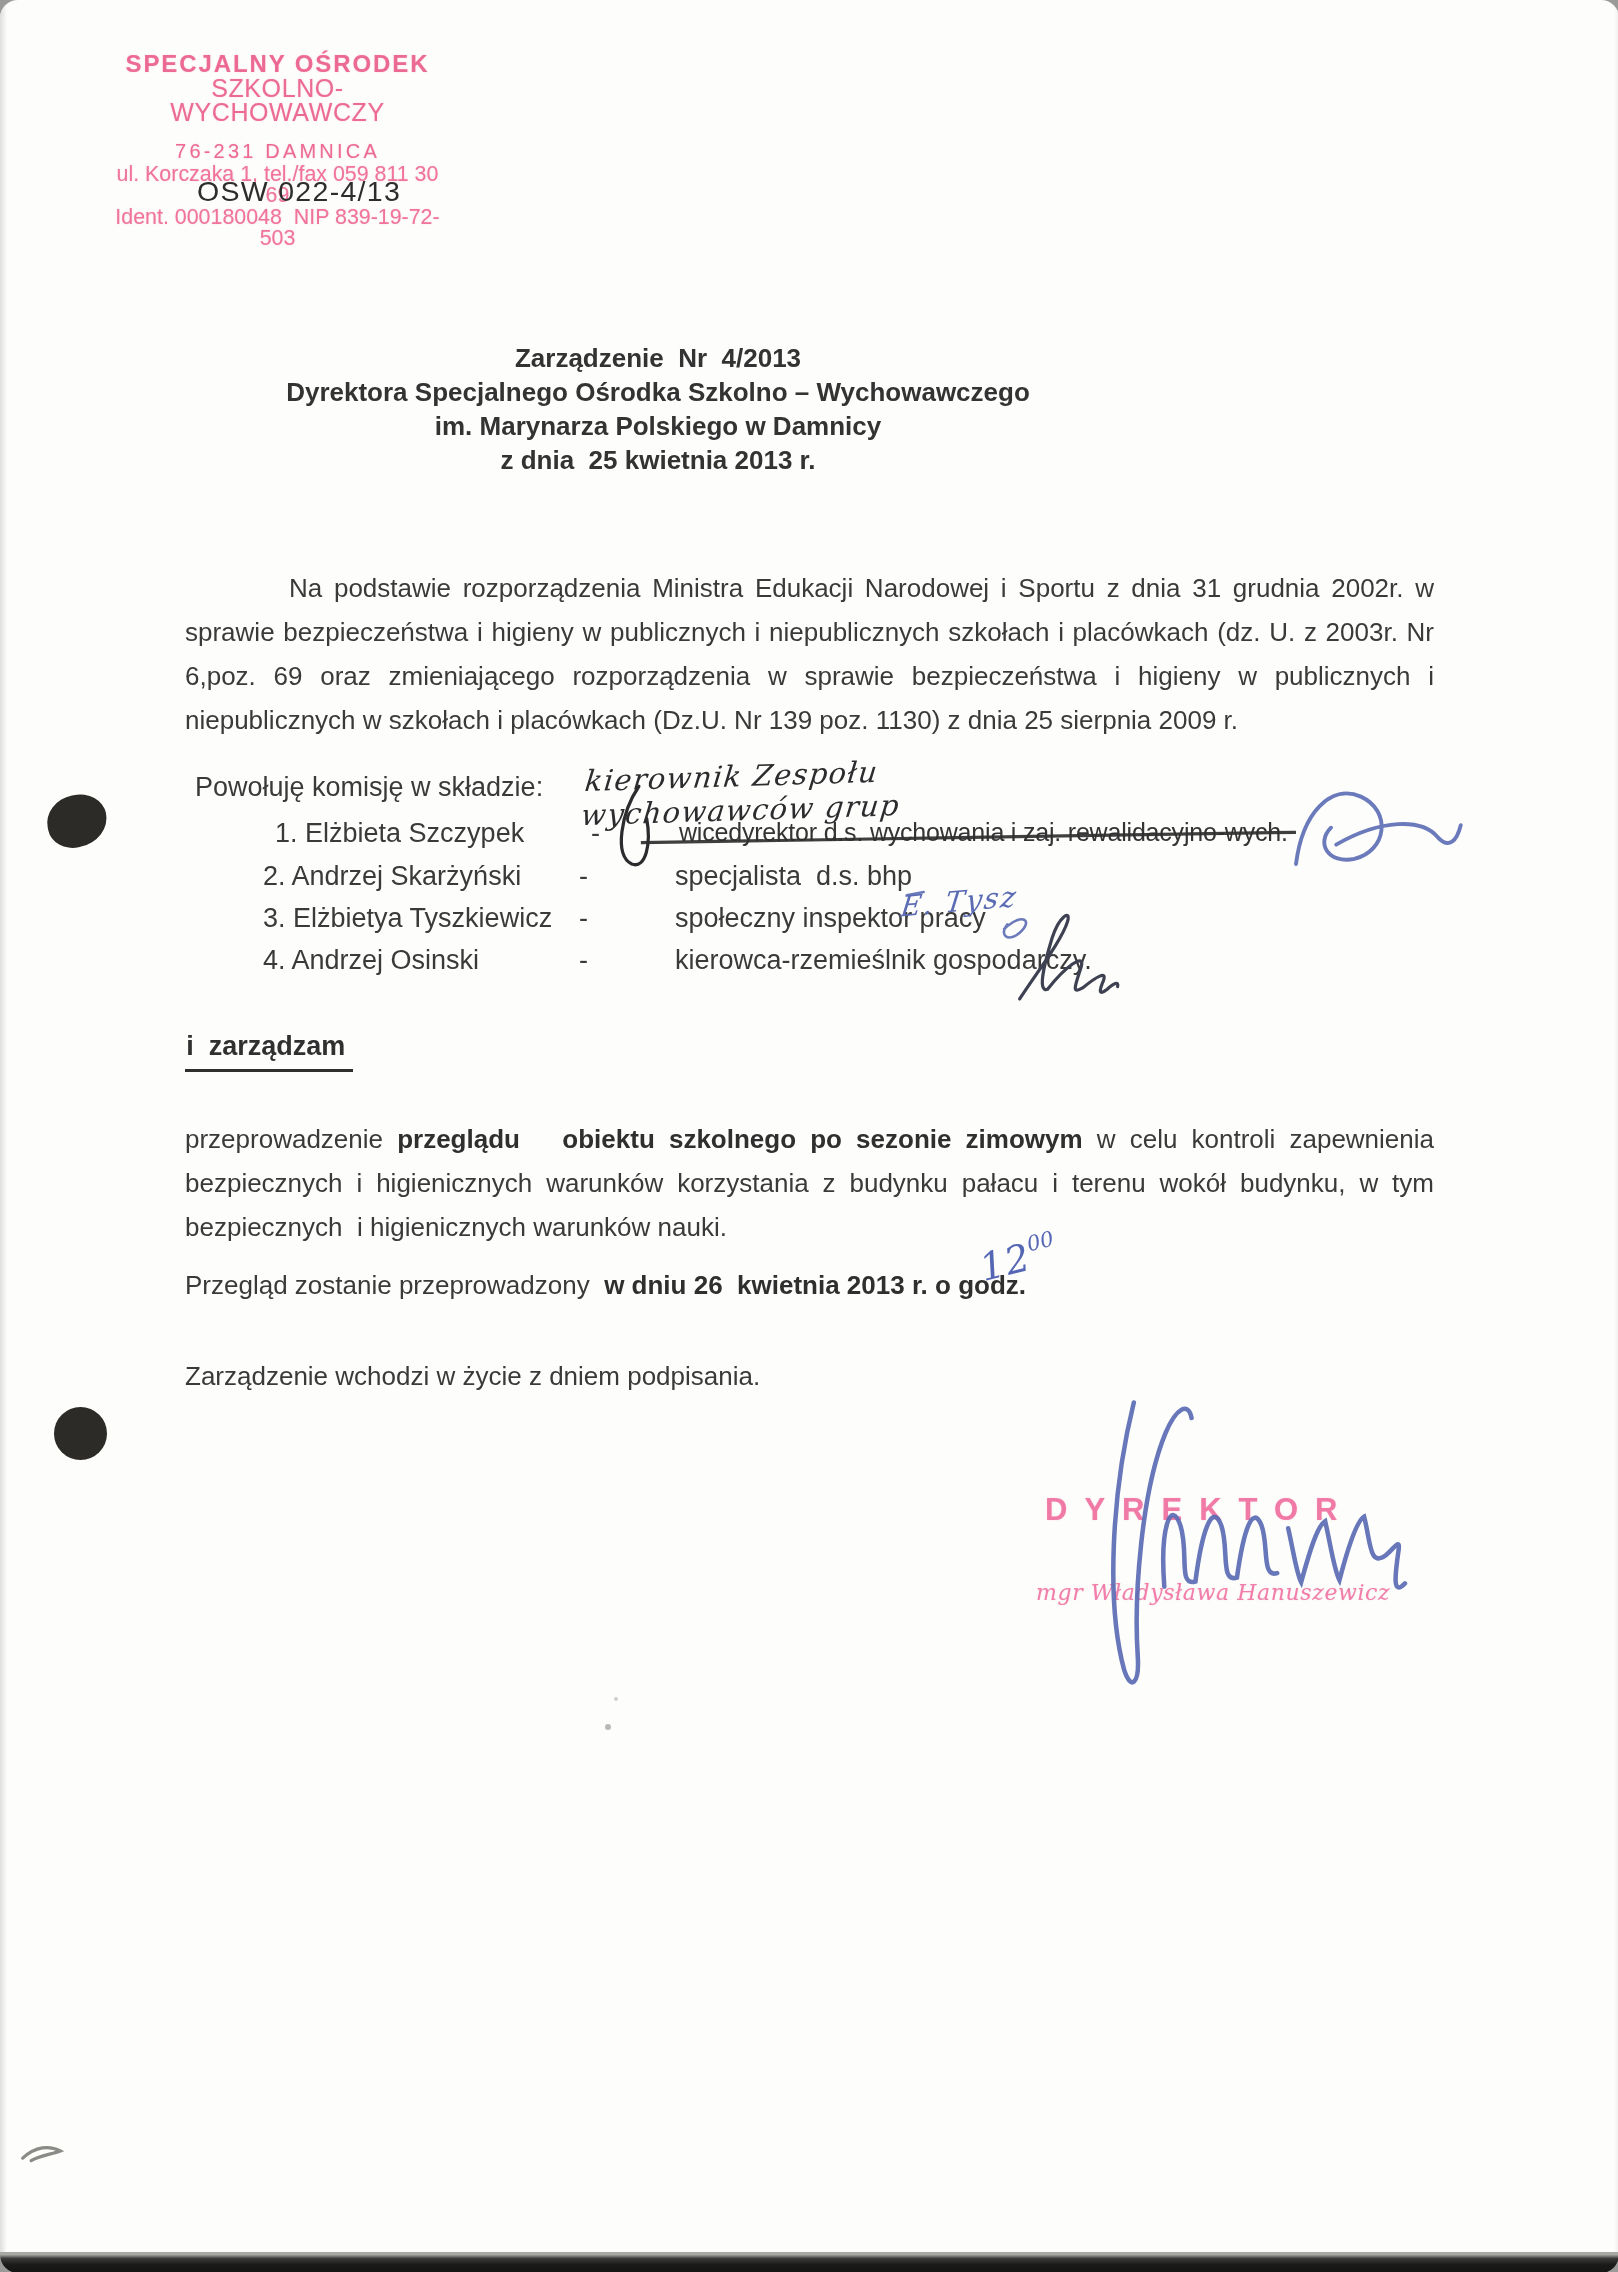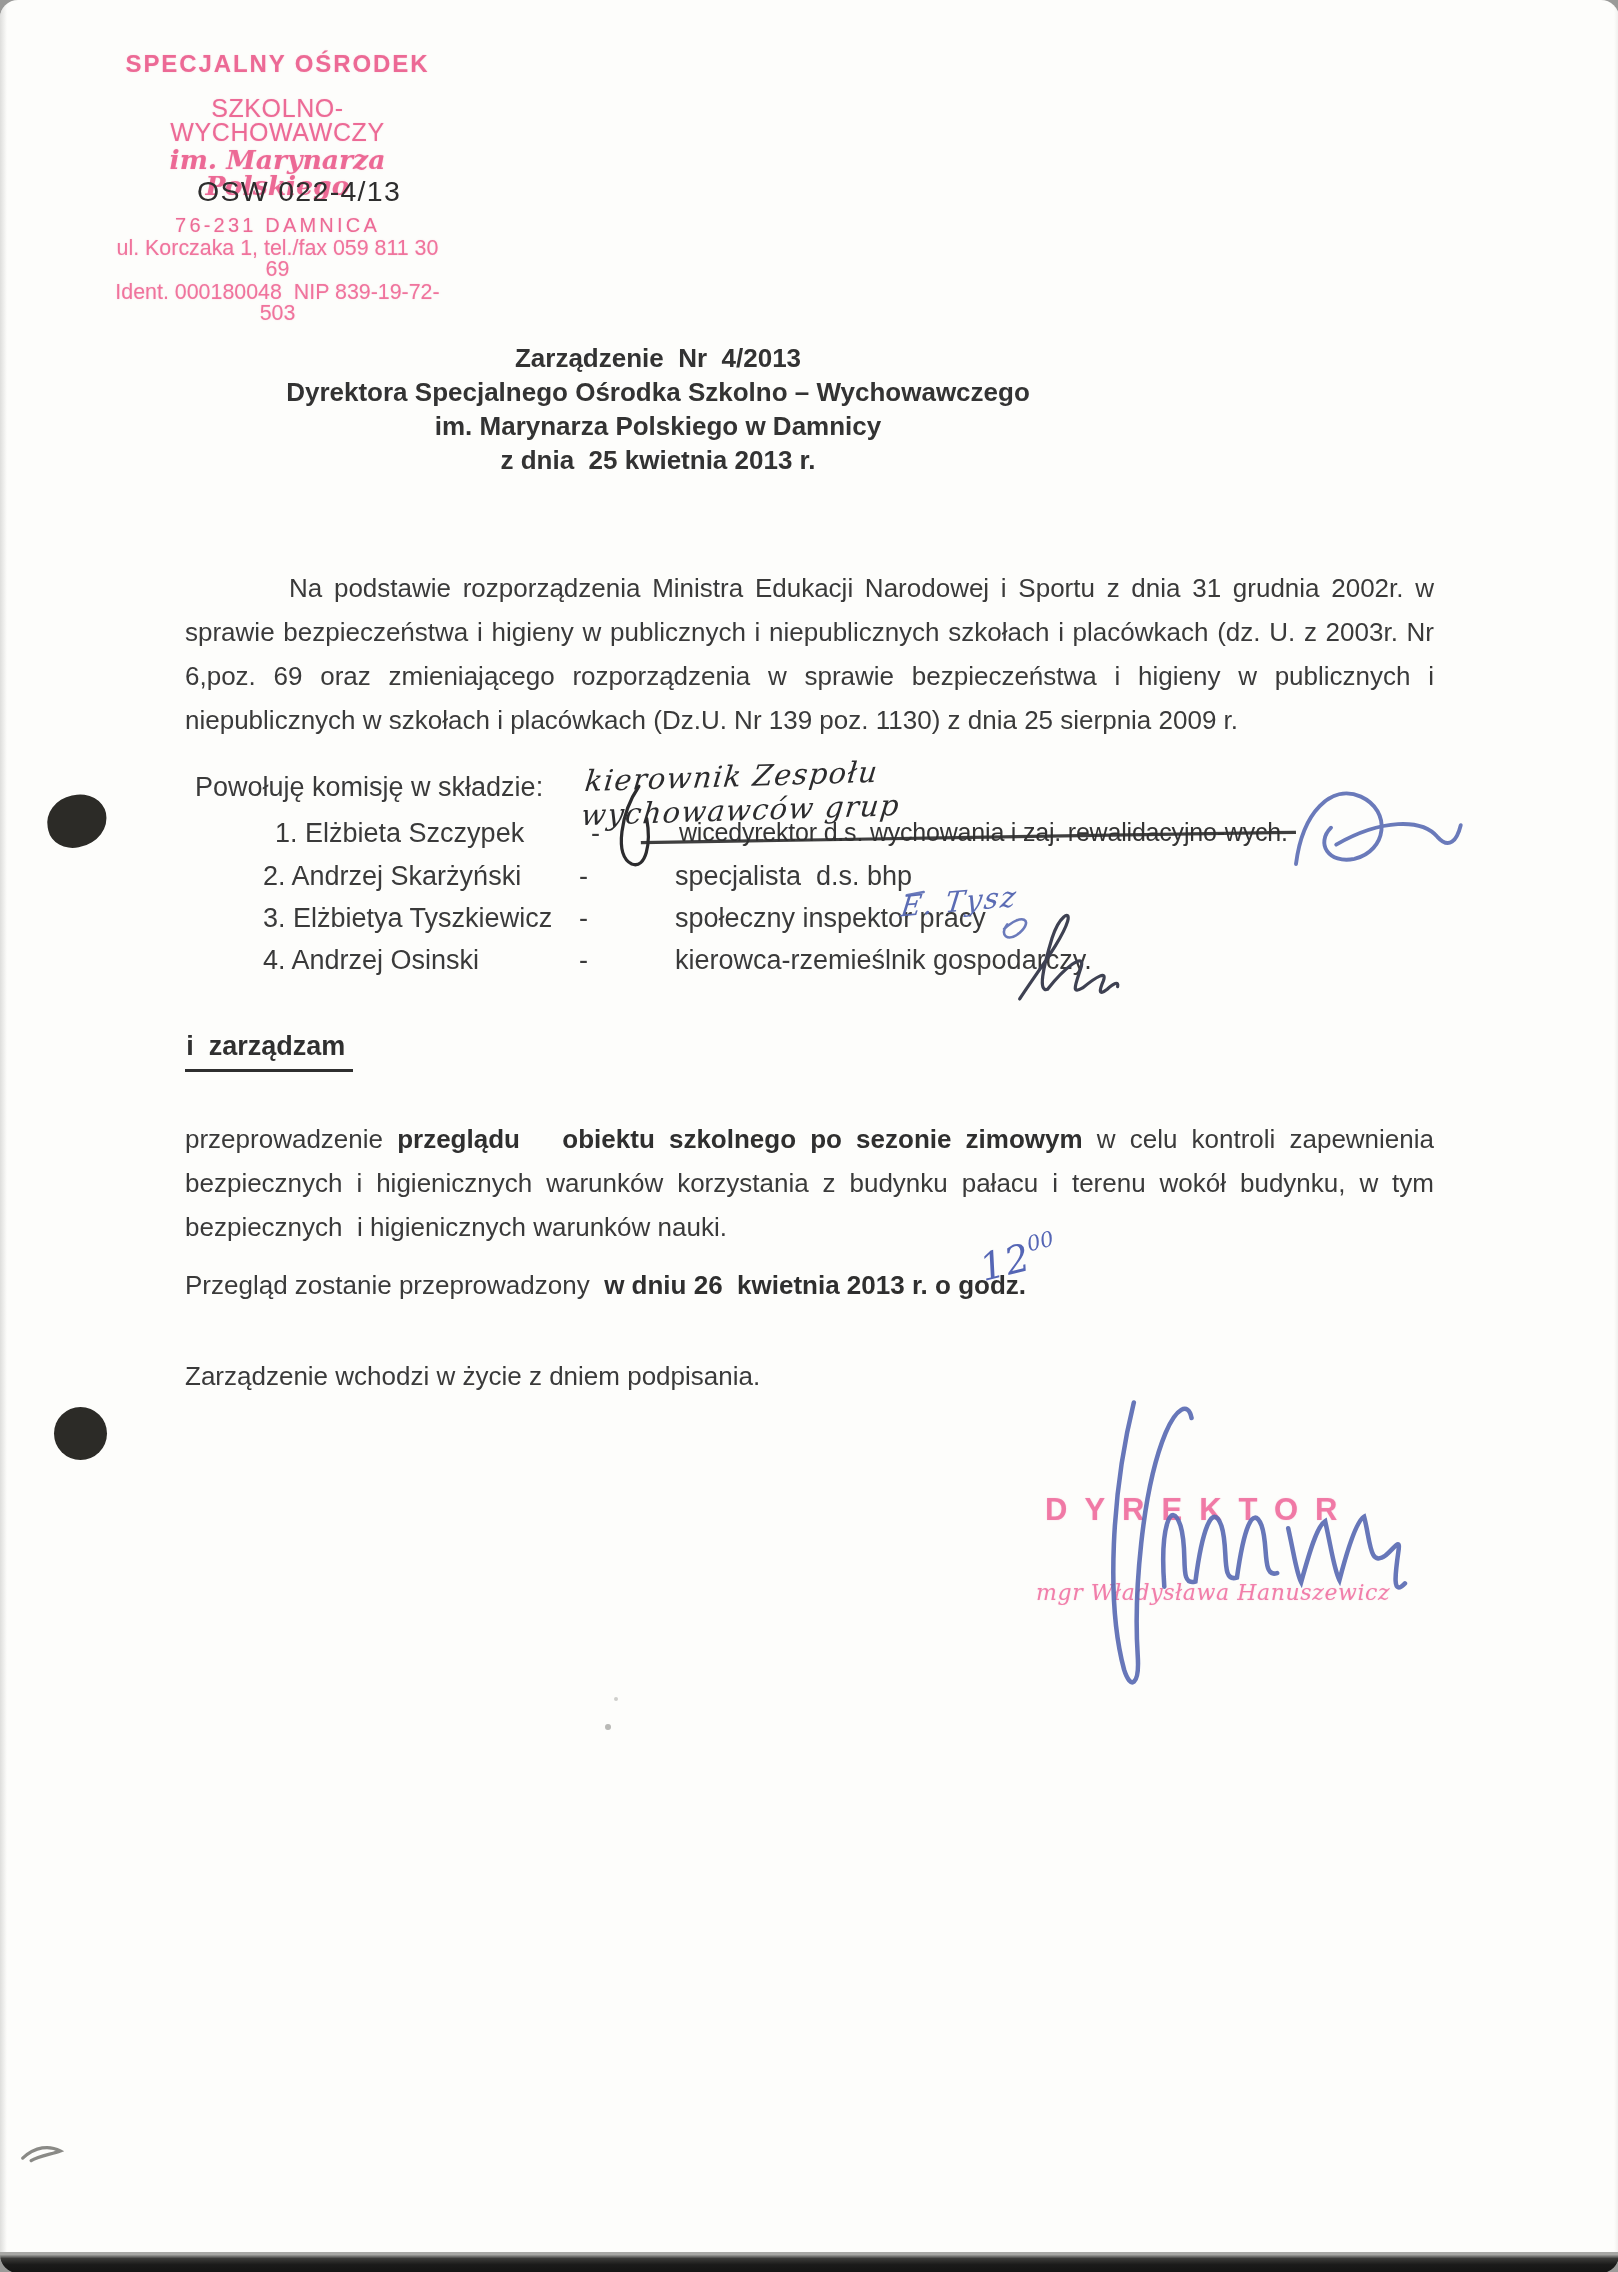--- a/index.html
+++ b/index.html
@@ -17,21 +17,21 @@
 
   
   .hstamp{
     left:109px;top:52px;width:337px;
     text-align:center;
     color:rgba(235,92,140,.88);
     text-shadow:0 0 1.3px rgba(235,92,140,.35);
     line-height:.98;
   }
   .hstamp .s1{font-size:24px;font-weight:bold;letter-spacing:1.9px;}
-  .hstamp .s2{font-size:25px;letter-spacing:0.6px;margin-top:20px;}
+  .hstamp .s2{font-size:25px;letter-spacing:0.6px;}
   .hstamp .s3{font-family:"DejaVu Serif", serif;font-style:italic;font-weight:bold;font-size:26.6px;margin-top:2.6px;}
   .hstamp .s4{font-size:20px;letter-spacing:3.2px;margin-top:17px;}
   .hstamp .s5{font-size:21.4px;margin-top:2.6px;color:rgba(238,105,150,.9);}
   .hstamp .s6{font-size:21.4px;margin-top:1.3px;color:rgba(238,105,150,.9);}
 
   .refnum{
     left:197px;top:175px;
     font-size:28.5px;color:#2d2d2d;letter-spacing:1.3px;
   }
 
@@ -121,21 +121,20 @@
   .ink-layer{left:0;top:0;pointer-events:none;}
 </style>
 </head>
 <body>
 
 <div id="page">
 
   <div class="abs hstamp">
     <div class="s1 pre">SPECJALNY OŚRODEK</div>
     <div class="s2 pre">SZKOLNO-WYCHOWAWCZY</div>
-    <div class="s3 pre">im. Marynarza Polskiego</div>
     <div class="s4 pre">76-231 DAMNICA</div>
     <div class="s5 pre">ul. Korczaka 1, tel./fax 059 811 30 69</div>
     <div class="s6 pre">Ident. 000180048  NIP 839-19-72-503</div>
   </div>
 
   <div class="abs refnum pre">OSW 022-4/13</div>
 
   <div class="abs title">
     <div class="pre">Zarządzenie  Nr  4/2013</div>
     <div class="pre">Dyrektora Specjalnego Ośrodka Szkolno – Wychowawczego</div>

